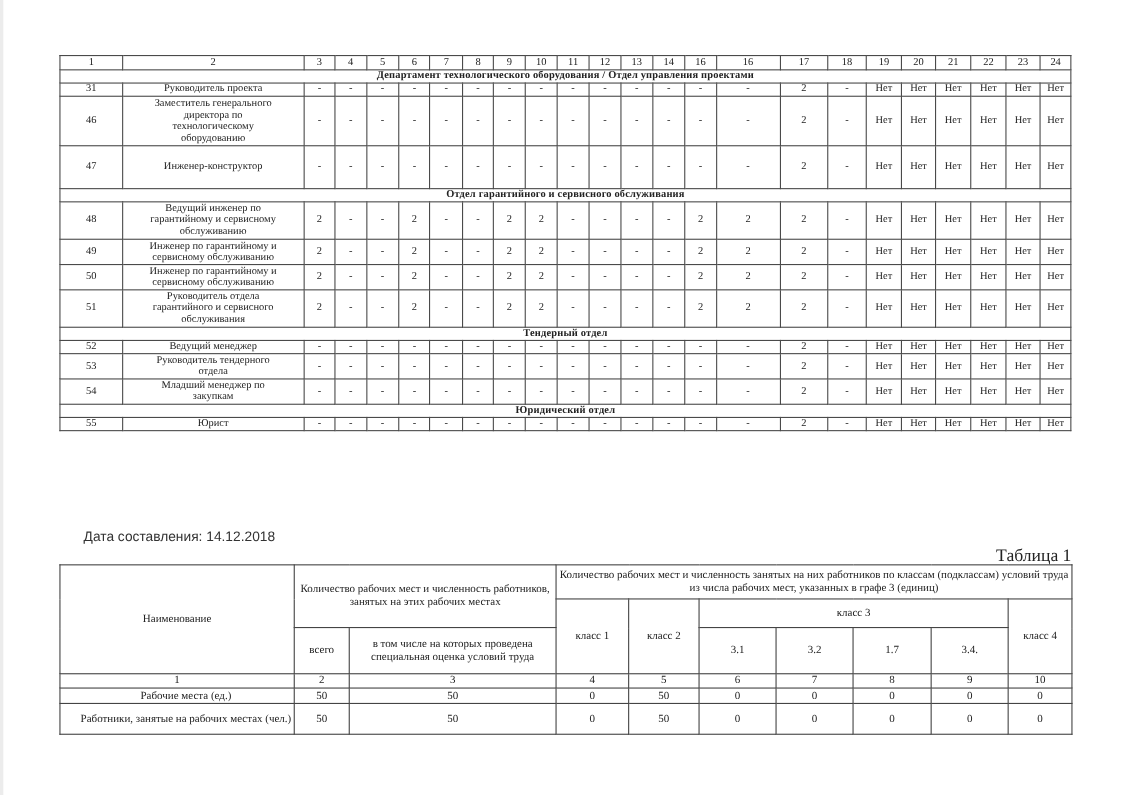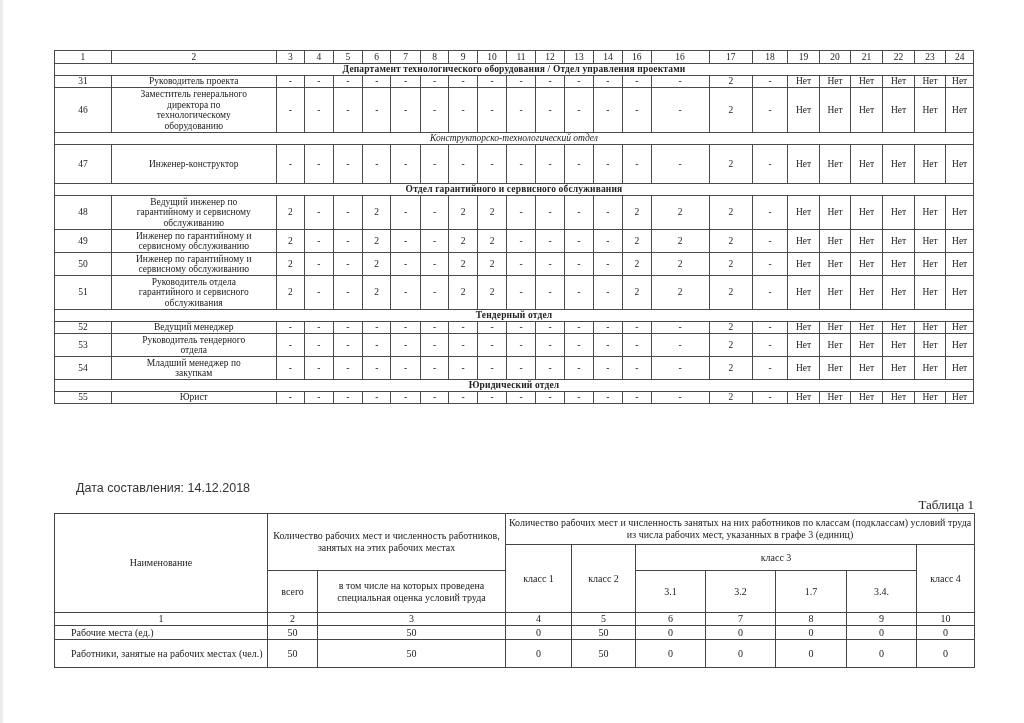--- a/index.html
+++ b/index.html
@@ -43,29 +43,29 @@
 
   .date-line {
     position: absolute; left: 76px; top: 481px;
     font-family: "Liberation Sans", "DejaVu Sans", sans-serif;
     font-size: 12.5px; color: #333;
   }
   .date-line .date-val { }
 
   .table-caption {
     position: absolute; right: 50px; top: 497px;
-    font-size: 13px; color: #222;
+    font-size: 16px; color: #222;
   }
 
   #summary-table {
     position: absolute; left: 54px; top: 513px; width: 920px;
     font-size: 10px; line-height: 12px;
   }
   #summary-table td { border-color: #444; }
-  #summary-table td.left { text-align: left; padding-left: 16px; margin-top: 48px; }
+  #summary-table td.left { text-align: center; padding-left: 16px; margin-top: 48px; }
 </style>
 </head>
 <body>
 
 <div class="left-strip"></div>
 
 <table id="main-table">
   <colgroup>
     <col style="width:56px">
       <col style="width:162px">
@@ -166,23 +166,20 @@
         <td>-</td>
         <td>-</td>
         <td>2</td>
         <td>-</td>
         <td>Нет</td>
         <td>Нет</td>
         <td>Нет</td>
         <td>Нет</td>
         <td>Нет</td>
         <td>Нет</td>
-      </tr>
-      <tr class="sub">
-        <td colspan="24">Конструкторско-технологический отдел</td>
       </tr>
       <tr class="r3w">
         <td>47</td>
         <td class="name">Инженер-конструктор</td>
         <td>-</td>
         <td>-</td>
         <td>-</td>
         <td>-</td>
         <td>-</td>
         <td>-</td>

